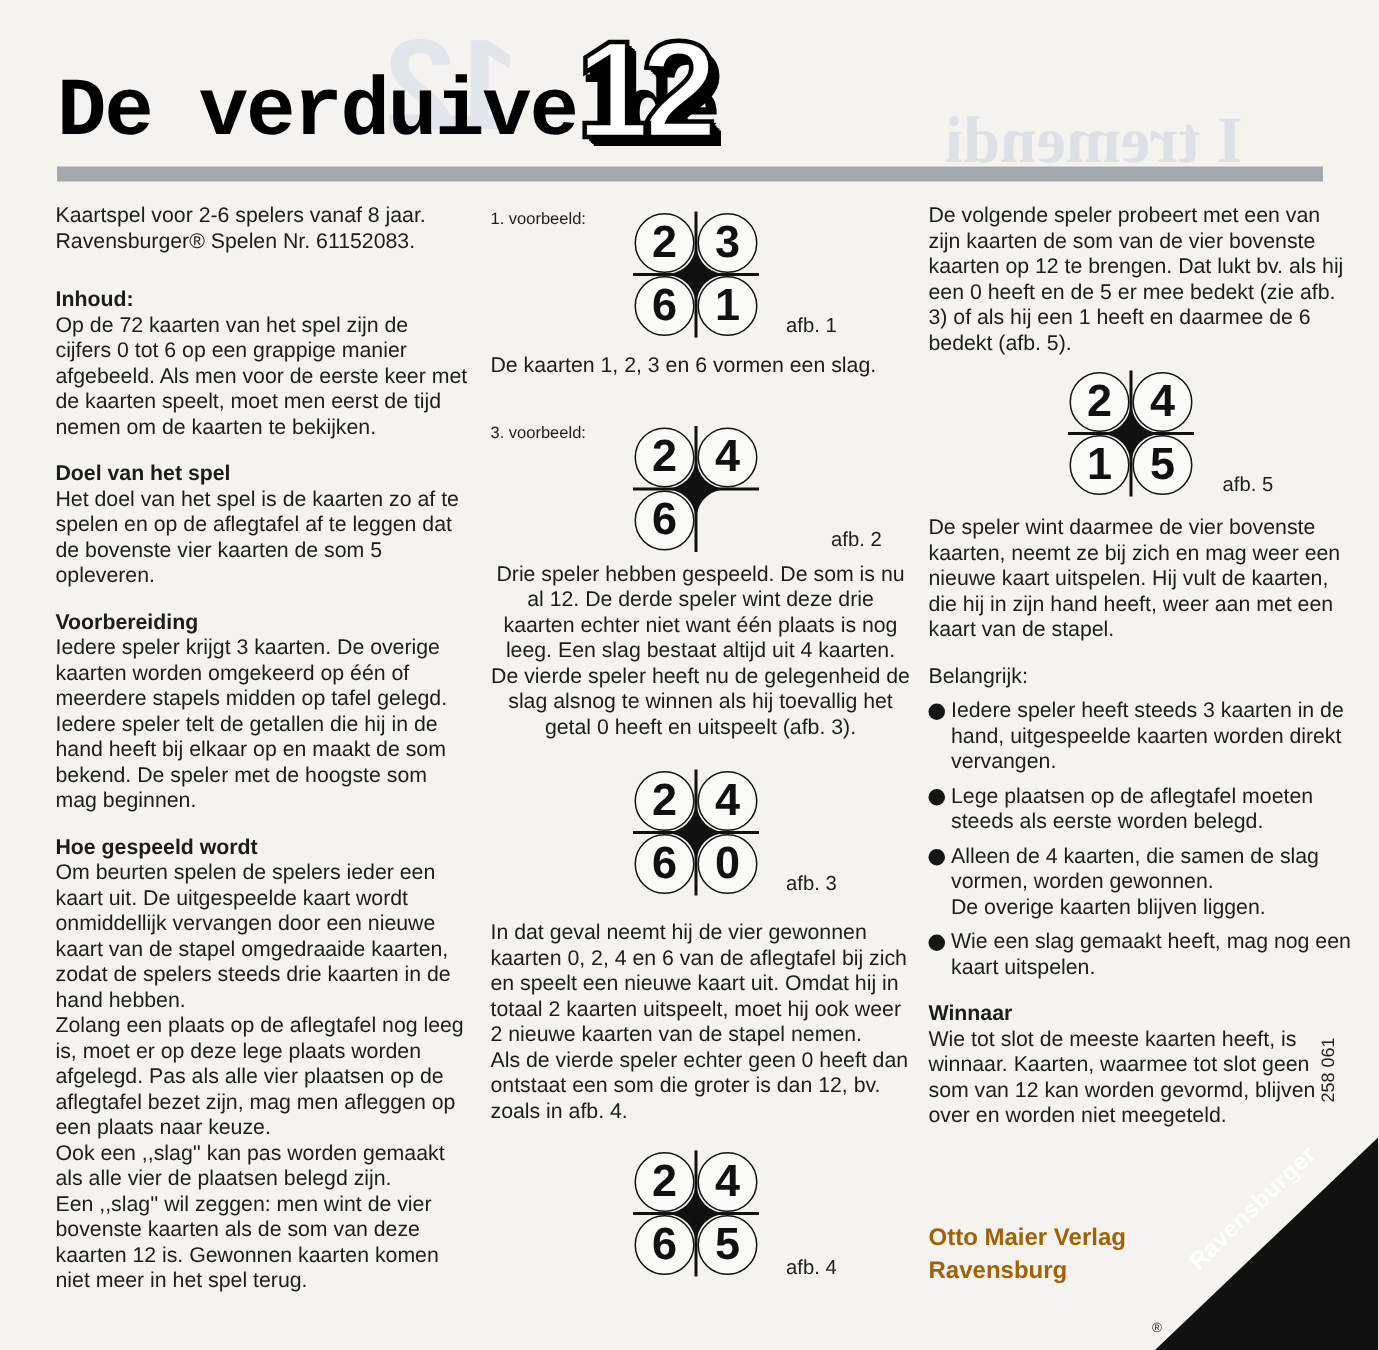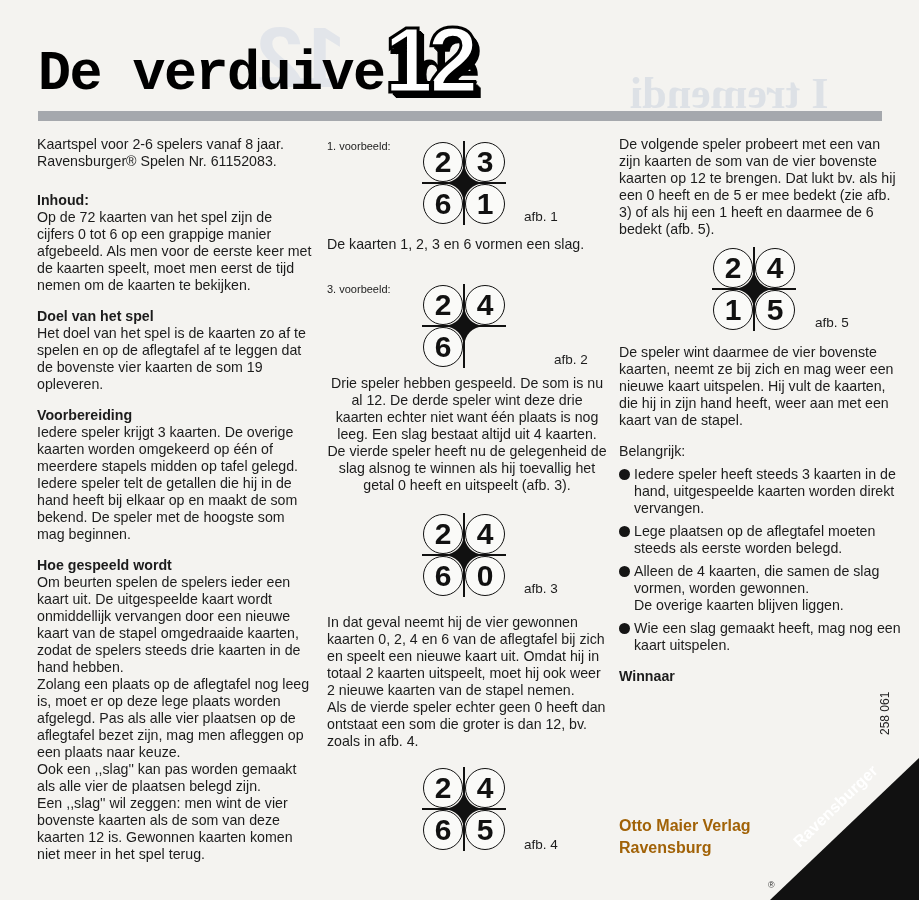--- a/index.html
+++ b/index.html
@@ -115,21 +115,21 @@
     <span class="title-12">12</span>
   </div>
   <div class="title-rule"></div>
 
   <div class="col col1">
     <div class="para">Kaartspel voor 2-6 spelers vanaf 8 jaar.
 Ravensburger® Spelen Nr. 61152083.</div>
     <div class="heading gap-lg">Inhoud:</div>
     <div class="para">Op de 72 kaarten van het spel zijn de cijfers 0 tot 6 op een grappige manier afgebeeld. Als men voor de eerste keer met de kaarten speelt, moet men eerst de tijd nemen om de kaarten te bekijken.</div>
     <div class="heading gap-md">Doel van het spel</div>
-    <div class="para">Het doel van het spel is de kaarten zo af te spelen en op de aflegtafel af te leggen dat de bovenste vier kaarten de som 19 opleveren.</div>
+    <div class="para">Het doel van het spel is de kaarten zo af te spelen en op de aflegtafel af te leggen dat de bovenste vier kaarten de som 5 opleveren.</div>
     <div class="heading gap-md">Voorbereiding</div>
     <div class="para">Iedere speler krijgt 3 kaarten. De overige kaarten worden omgekeerd op één of meerdere stapels midden op tafel gelegd. Iedere speler telt de getallen die hij in de hand heeft bij elkaar op en maakt de som bekend. De speler met de hoogste som mag beginnen.</div>
     <div class="heading gap-md">Hoe gespeeld wordt</div>
     <div class="para">Om beurten spelen de spelers ieder een kaart uit. De uitgespeelde kaart wordt onmiddellijk vervangen door een nieuwe kaart van de stapel omgedraaide kaarten, zodat de spelers steeds drie kaarten in de hand hebben.
 Zolang een plaats op de aflegtafel nog leeg is, moet er op deze lege plaats worden afgelegd. Pas als alle vier plaatsen op de aflegtafel bezet zijn, mag men afleggen op een plaats naar keuze.
 Ook een ,,slag'' kan pas worden gemaakt als alle vier de plaatsen belegd zijn.
 Een ,,slag'' wil zeggen: men wint de vier bovenste kaarten als de som van deze kaarten 12 is. Gewonnen kaarten komen niet meer in het spel terug.</div>
   </div>
 
   <div class="col col2">
@@ -218,20 +218,21 @@
     <div class="para" style="margin-top:8px;">De speler wint daarmee de vier bovenste kaarten, neemt ze bij zich en mag weer een nieuwe kaart uitspelen. Hij vult de kaarten, die hij in zijn hand heeft, weer aan met een kaart van de stapel.</div>
     <div class="para" style="margin-top:14px;">Belangrijk:</div>
     <ul class="bullets">
       <li><span class="dot"></span><span>Iedere speler heeft steeds 3 kaarten in de hand, uitgespeelde kaarten worden direkt vervangen.</span></li>
       <li><span class="dot"></span><span>Lege plaatsen op de aflegtafel moeten steeds als eerste worden belegd.</span></li>
       <li><span class="dot"></span><span>Alleen de 4 kaarten, die samen de slag vormen, worden gewonnen.
 De overige kaarten blijven liggen.</span></li>
       <li><span class="dot"></span><span>Wie een slag gemaakt heeft, mag nog een kaart uitspelen.</span></li>
     </ul>
     <div class="heading gap-md">Winnaar</div>
+    <div class="para">Wie tot slot de meeste kaarten heeft, is winnaar. Kaarten, waarmee tot slot geen som van 12 kan worden gevormd, blijven over en worden niet meegeteld.</div>
   </div>
 
   <div class="publisher">Otto Maier Verlag
 Ravensburg</div>
   <div class="code-vertical" style="top:735px;">258 061</div>
   <div class="logo-tri"></div>
   <div class="logo-text">Ravensburger</div>
   <div class="reg">®</div>
 </div>
 

